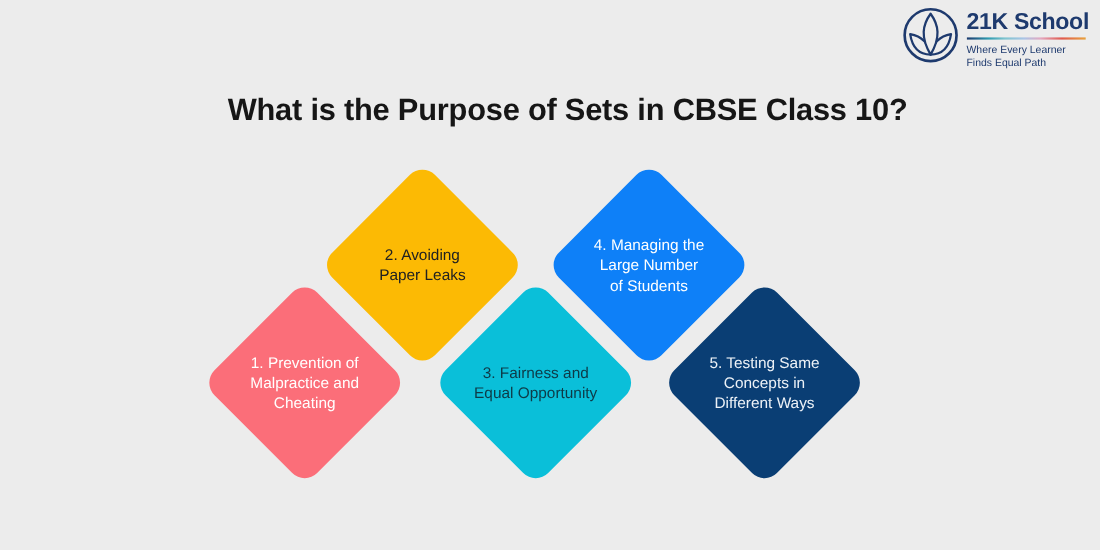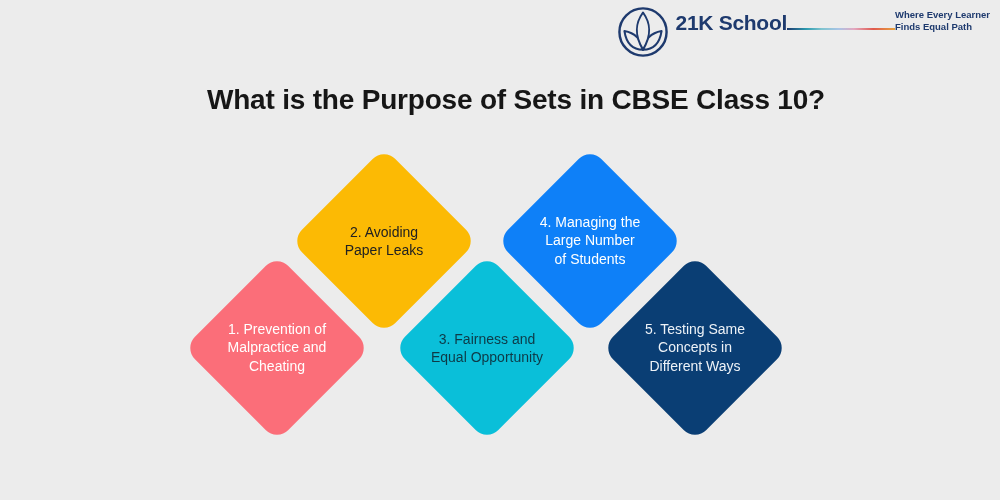--- a/index.html
+++ b/index.html
@@ -16,39 +16,39 @@
   
   .logo {
     position: absolute;
     top: 6px;
     right: 10px;
     display: flex;
     align-items: flex-start;
     gap: 7px;
   }
   .logo-icon { width: 52px; height: 52px; flex: 0 0 auto; }
-  .logo-textcol { display: flex; padding-top: 3px; align-items: flex-end; }
+  .logo-textcol { display: flex; flex-direction: column; padding-top: 3px; }
   .logo-name {
     font-size: 21px;
     font-weight: 700;
     letter-spacing: -0.3px;
     color: #1E3A6E;
     line-height: 1.05;
   }
   .logo-gradient {
     height: 2px;
     width: 108px;
     margin: 3px 0 4px 0;
     background: linear-gradient(90deg,
       #1d3a6e 0%, #2e9bb0 18%, #7fc4cf 32%, #aac4e6 48%,
       #e3a8c0 62%, #e05a4e 80%, #e8a23c 100%);
   }
   .logo-tagline {
     font-size: 9.5px;
-    font-weight: 700;
+    font-weight: 400;
     color: #1E3A6E;
     line-height: 1.3;
   }
 
   
   .title {
     position: absolute;
     top: 68px;
     left: 0;
     width: 100%;

